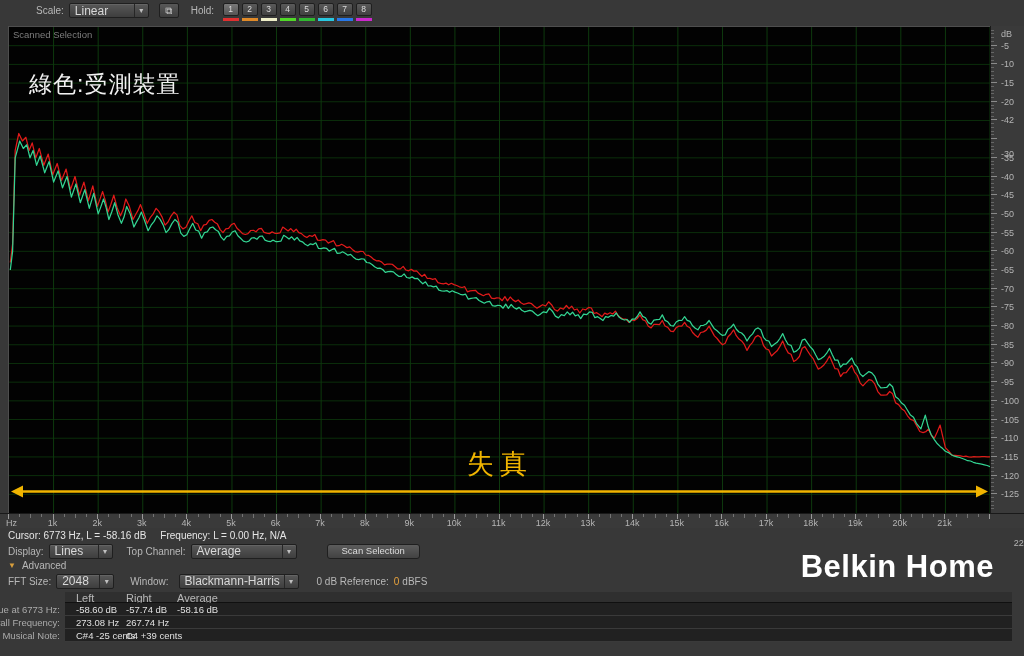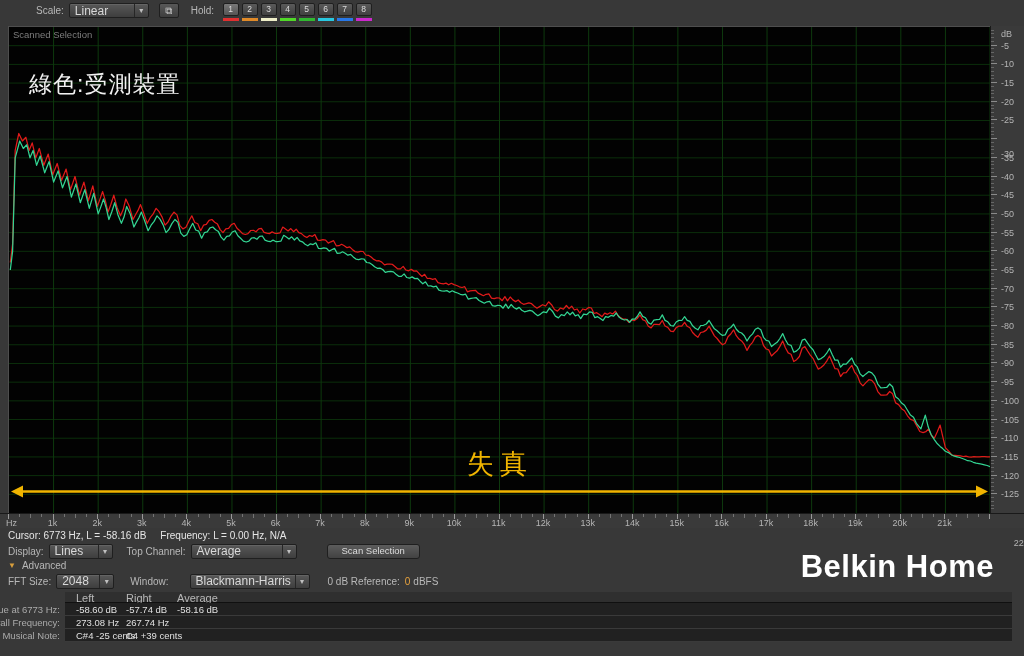--- a/index.html
+++ b/index.html
@@ -294,21 +294,21 @@
       <div class="tick" style="top: 467.308px; width: 6px;"></div>
       <div class="tick" style="top: 471.046px; width: 3px; background: rgb(102, 102, 102);"></div>
       <div class="tick" style="top: 474.785px; width: 3px; background: rgb(102, 102, 102);"></div>
       <div class="tick" style="top: 478.523px; width: 3px; background: rgb(102, 102, 102);"></div>
       <div class="tick" style="top: 482.262px; width: 3px; background: rgb(102, 102, 102);"></div>
       <div class="lbl" style="top: 3px;">dB</div>
       <div class="lbl" style="top: 14.6923px;">-5</div>
       <div class="lbl" style="top: 33.3846px;">-10</div>
       <div class="lbl" style="top: 52.0769px;">-15</div>
       <div class="lbl" style="top: 70.7692px;">-20</div>
-      <div class="lbl" style="top: 89.4615px;">-25</div>
+      <div class="lbl" style="top: 89.4615px;">-42</div>
       <div class="lbl" style="top: 123px; text-align: center;">-30</div>
       <div class="lbl" style="top: 126.846px;">-35</div>
       <div class="lbl" style="top: 145.538px;">-40</div>
       <div class="lbl" style="top: 164.231px;">-45</div>
       <div class="lbl" style="top: 182.923px;">-50</div>
       <div class="lbl" style="top: 201.615px;">-55</div>
       <div class="lbl" style="top: 220.308px;">-60</div>
       <div class="lbl" style="top: 239px;">-65</div>
       <div class="lbl" style="top: 257.692px;">-70</div>
       <div class="lbl" style="top: 276.385px;">-75</div>
@@ -462,21 +462,21 @@
     <span>Advanced</span>
   </div>
 
   <div class="srow" id="row-fft">
     <span>FFT Size:</span>
     <div class="dd" style="width:58px;margin-left:5px">
       <span class="t">2048</span>
       <span class="a">▾</span>
     </div>
     <span style="margin-left:16px">Window:</span>
-    <div class="dd" style="width:120px;margin-left:21px">
+    <div class="dd" style="width:120px;margin-left:10px">
       <span class="t">Blackmann-Harris</span>
       <span class="a">▾</span>
     </div>
     <span style="margin-left:18px">0 dB Reference:</span>
     <span class="orange" style="margin-left:5px">0</span>
     <span style="margin-left:3px">dBFS</span>
   </div>
 
   <div id="watermark">Belkin Home</div>
 

